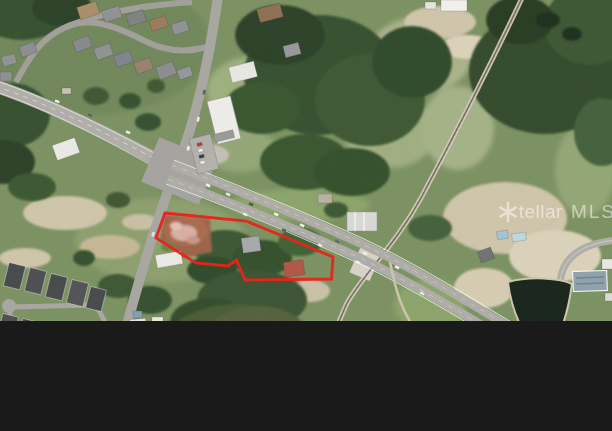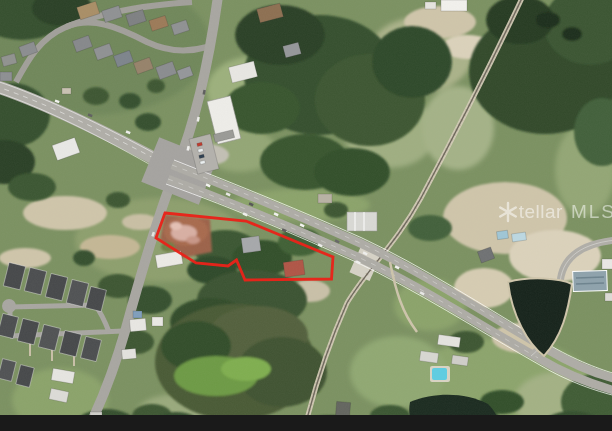--- a/index.html
+++ b/index.html
@@ -1,16 +1,16 @@
 <!DOCTYPE html>
 <html><head>
 <meta charset="utf-8">
 <style>
   html,body{margin:0;padding:0;background:#1a1a1a;}
-  .stage{position:relative;width:612px;height:415px;overflow:hidden;background:#ec4899;
+  .stage{position:relative;width:612px;height:321px;overflow:hidden;background:#ec4899;
          font-family:"Liberation Sans",sans-serif;}
   .stage svg.map{position:absolute;left:0;top:0;}
   .watermark{position:absolute;top:201px;right:-4px;display:flex;align-items:center;
              color:#ffffff;opacity:.52;font-size:19px;font-weight:400;letter-spacing:.5px;
              white-space:nowrap;pointer-events:none;}
   .watermark .mls{margin-left:8px;letter-spacing:2px;}
   .watermark .star{margin-right:1px;display:block;}
 </style>
 </head>
 <body>

